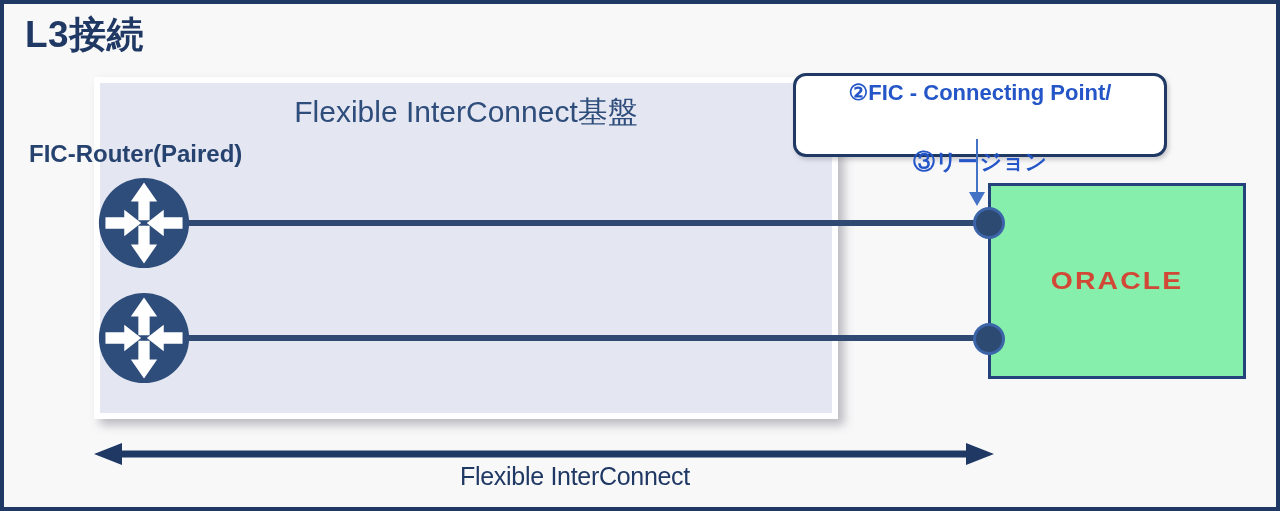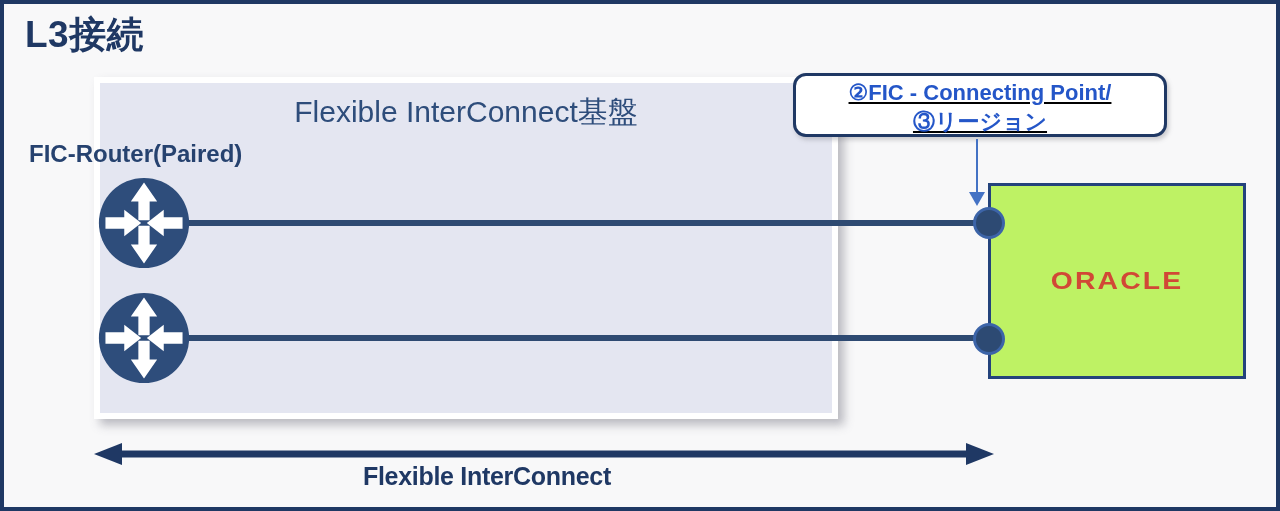--- a/index.html
+++ b/index.html
@@ -53,74 +53,74 @@
   .net-line.l1{top:216px;}
   .net-line.l2{top:331px;}
 
   
   .router{width:94px;height:94px;}
   .router.r1{left:93px;top:172px;}
   .router.r2{left:93px;top:287px;}
 
   
   .callout{
-    left:789px;top:69px;width:374px;height:64px;
+    left:789px;top:69px;width:374px;height:84px;
     box-sizing:border-box;
     background:#ffffff;
     border:3px solid #1f3864;
     border-radius:13px;
     text-align:center;
     box-shadow:2px 3px 4px rgba(120,120,130,0.35);
-    text-decoration:underline;
   }
   .callout-line{
     display:block;
     font-size:22px;font-weight:bold;color:#2456c8;
     line-height:29px;
+    margin-top:40px;
   }
   .callout-line.first{margin-top:2px;}
   .callout-pointer-line{
     left:972px;top:135px;width:2px;height:53px;
     background:#4472c4;
   }
   .callout-pointer-head{
     left:965px;top:188px;width:0;height:0;
     border-left:8px solid transparent;
     border-right:8px solid transparent;
     border-top:14px solid #4472c4;
   }
 
   
   .oracle-box{
     left:984px;top:179px;width:258px;height:196px;
     box-sizing:border-box;
-    background:#bef264;
+    background:#86efac;
     border:3px solid #24437c;
     display:flex;align-items:center;justify-content:center;
   }
   .oracle-logo{
     font-size:27px;font-weight:bold;color:#d14836;
     letter-spacing:2px;
     transform:scale(1.05,0.92);
   }
 
   
   .cp-dot{
     width:26px;height:26px;border-radius:50%;
     background:#2d4a73;border:3px solid #3c64a8;
   }
   .cp-dot.d1{left:969px;top:203px;}
   .cp-dot.d2{left:969px;top:319px;}
 
   
   .span-arrow{left:88px;top:436px;}
   .footer-label{
-    left:359px;top:458px;width:400px;
-    text-align:left;
-    font-size:25px;font-weight:bold;color:#1f3864;
+    left:371px;top:458px;width:400px;
+    text-align:center;
+    font-size:25px;font-weight:normal;color:#1f3864;
     letter-spacing:-0.3px;
   }
 </style>
 </head>
 <body>
 
 <div class="stage">
 
   <div class="abs page-title">L3接続</div>
 

